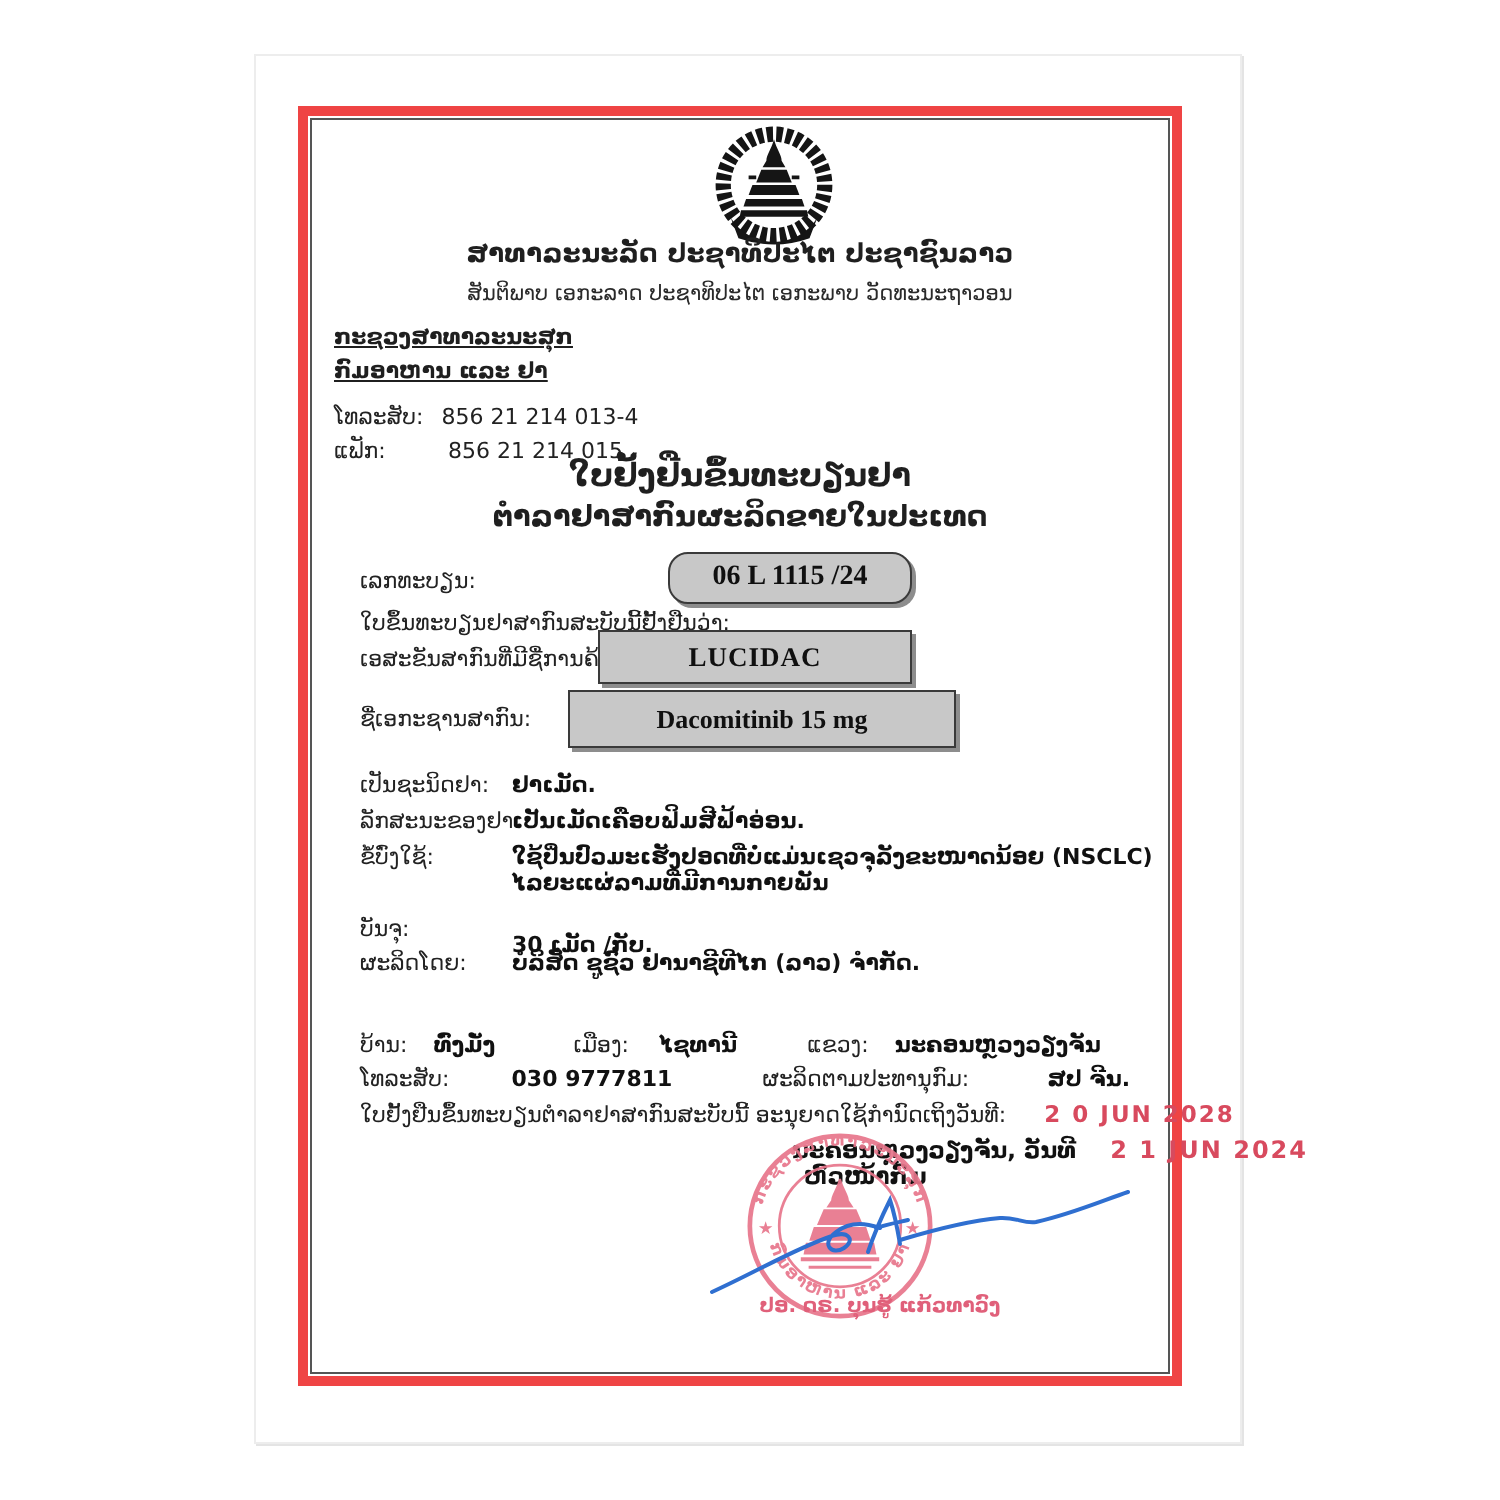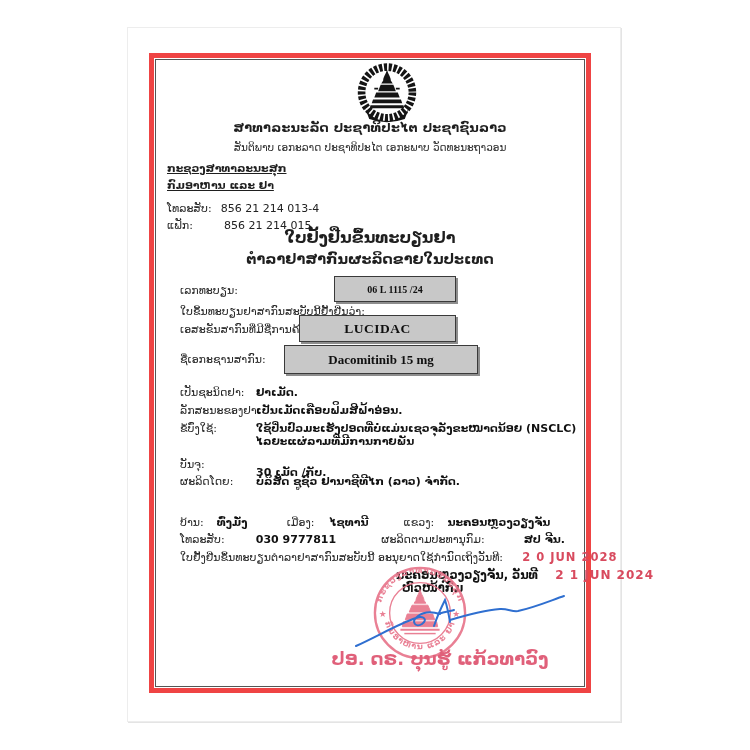--- a/index.html
+++ b/index.html
@@ -16,21 +16,21 @@
   .min{font-size:11px;font-weight:600;}
   .u{text-decoration:underline;}
   .title1{font-size:16px;font-weight:bold;}
   .title2{font-size:14.5px;font-weight:bold;}
   .lbl{font-size:11px;color:#222;}
   .val{font-size:11px;font-weight:bold;color:#111;}
   .graybox{background:#c8c8c8;border:1px solid #3a3a3a;box-shadow:2px 2px 0 #8d8d8d;
     display:flex;align-items:center;justify-content:center;
     font-family:"Liberation Serif","DejaVu Serif",serif;font-weight:bold;color:#101010;}
   .reddate{color:#d84a5e;font-size:11.5px;font-weight:600;letter-spacing:1px;white-space:nowrap;}
-  .stampname{color:#e0607a;font-size:18px;font-weight:bold;}
+  .stampname{color:#e0607a;font-size:10px;font-weight:bold;}
   .row{white-space:nowrap;}
 </style>
 </head>
 <body>
 
 <div class="page"></div>
 
 <div class="frame">
 
   <div class="abs" style="left:201px;top:4px;width:64px;height:66px;">
@@ -58,21 +58,21 @@
   </div>
   <div class="abs row" style="left:13px;top:156px;">
     <span class="lbl">ແຟັກ:</span>
     <span class="lbl" style="margin-left:26px;">856 21 214 015</span>
   </div>
 
   <div class="abs center lao title1" style="top:170px;left:0;">ໃບຢັ້ງຢືນຂຶ້ນທະບຽນຢາ</div>
   <div class="abs center lao title2" style="top:193px;left:0;">ຕຳລາຢາສາກົນຜະລິດຂາຍໃນປະເທດ</div>
 
   <div class="abs lbl" style="left:26px;top:226px;">ເລກທະບຽນ:</div>
-  <div class="abs graybox" style="left:180px;top:218px;width:120px;height:24px;font-size:10px;">06 L 1115 /24</div>
+  <div class="abs graybox" style="left:180px;top:218px;width:120px;height:24px;font-size:14px;border-radius:10px;">06 L 1115 /24</div>
 
   <div class="abs lbl" style="left:26px;top:247px;">ໃບຂຶ້ນທະບຽນຢາສາກົນສະບັບນີ້ຢັ້ງຢືນວ່າ:</div>
 
   <div class="abs lbl" style="left:26px;top:265px;">ເອສະຂັນສາກົນທີ່ມີຊື່ການຄ້າ:</div>
   <div class="abs graybox" style="left:145px;top:257px;width:155px;height:25px;font-size:13.5px;letter-spacing:.5px;">LUCIDAC</div>
 
   <div class="abs lbl" style="left:26px;top:295px;">ຊື່ເອກະຊານສາກົນ:</div>
   <div class="abs graybox" style="left:130px;top:287px;width:192px;height:27px;font-size:13px;">Dacomitinib 15 mg</div>
 
   <div class="abs lbl" style="left:26px;top:328px;">ເປັນຊະນິດຢາ:</div>

